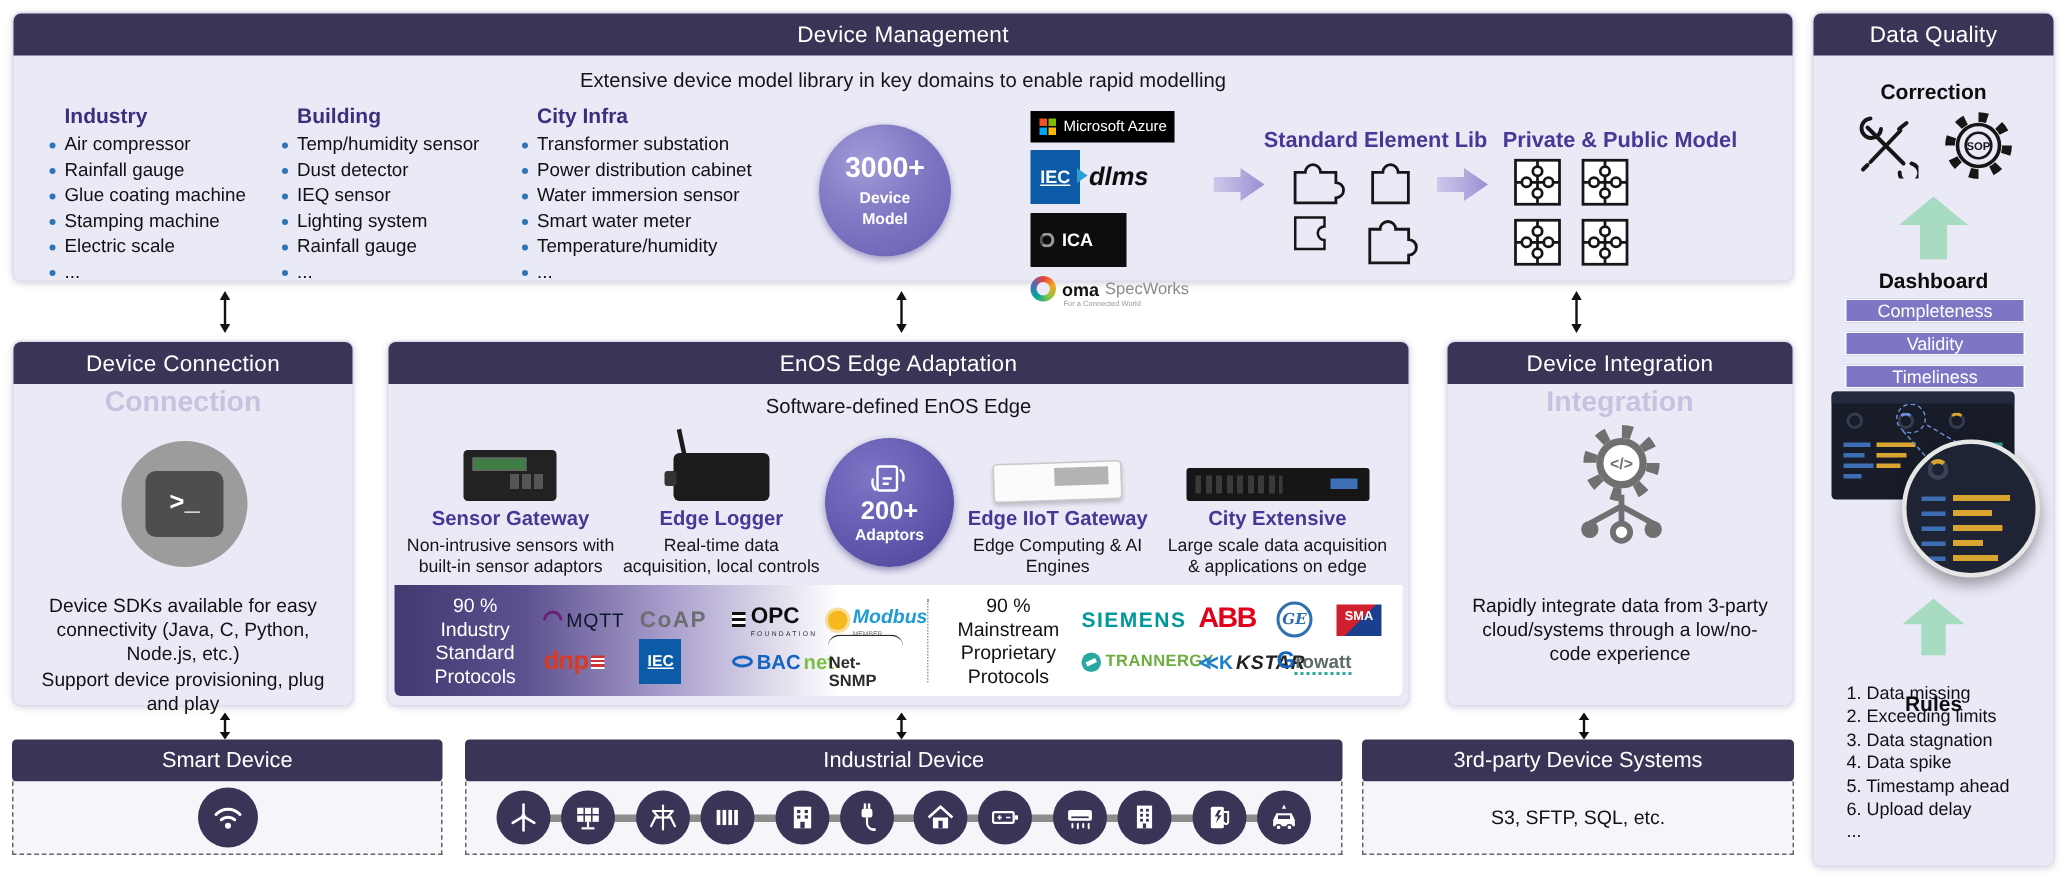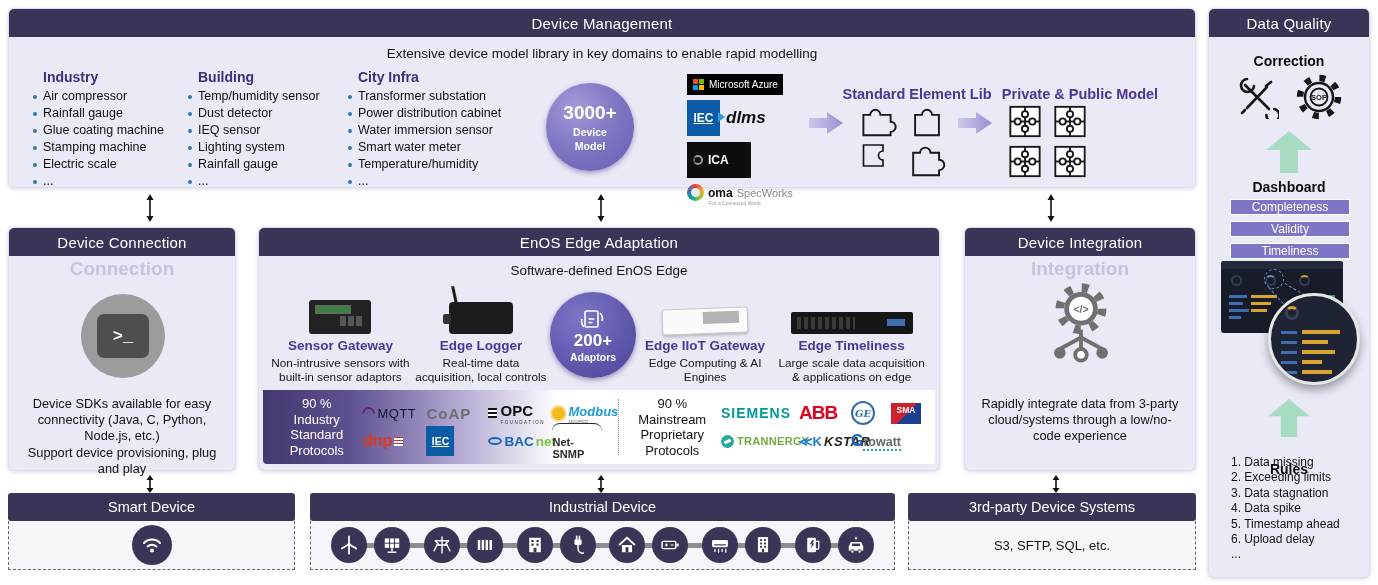--- a/index.html
+++ b/index.html
@@ -398,21 +398,21 @@
         <div class="imgwrap">
             <div class="img-iiot"></div>
           </div>
         <h5>Edge IIoT Gateway</h5>
         <p>Edge Computing &amp; AI Engines</p>
       </div>
       <div class="prod" style="width:168px">
         <div class="imgwrap">
             <div class="img-server"></div>
           </div>
-        <h5>Edge Timeliness</h5>
+        <h5>City Extensive</h5>
         <p>Large scale data acquisition &amp; applications on edge</p>
       </div>
     </div>
 
     <div class="strip">
       <div class="strip-label">90 % Industry Standard Protocols</div>
       <div class="lgrid" style="grid-template-columns:64px 62px 64px 64px">
         <div>
             <span class="mq">MQTT</span>
           </div>

